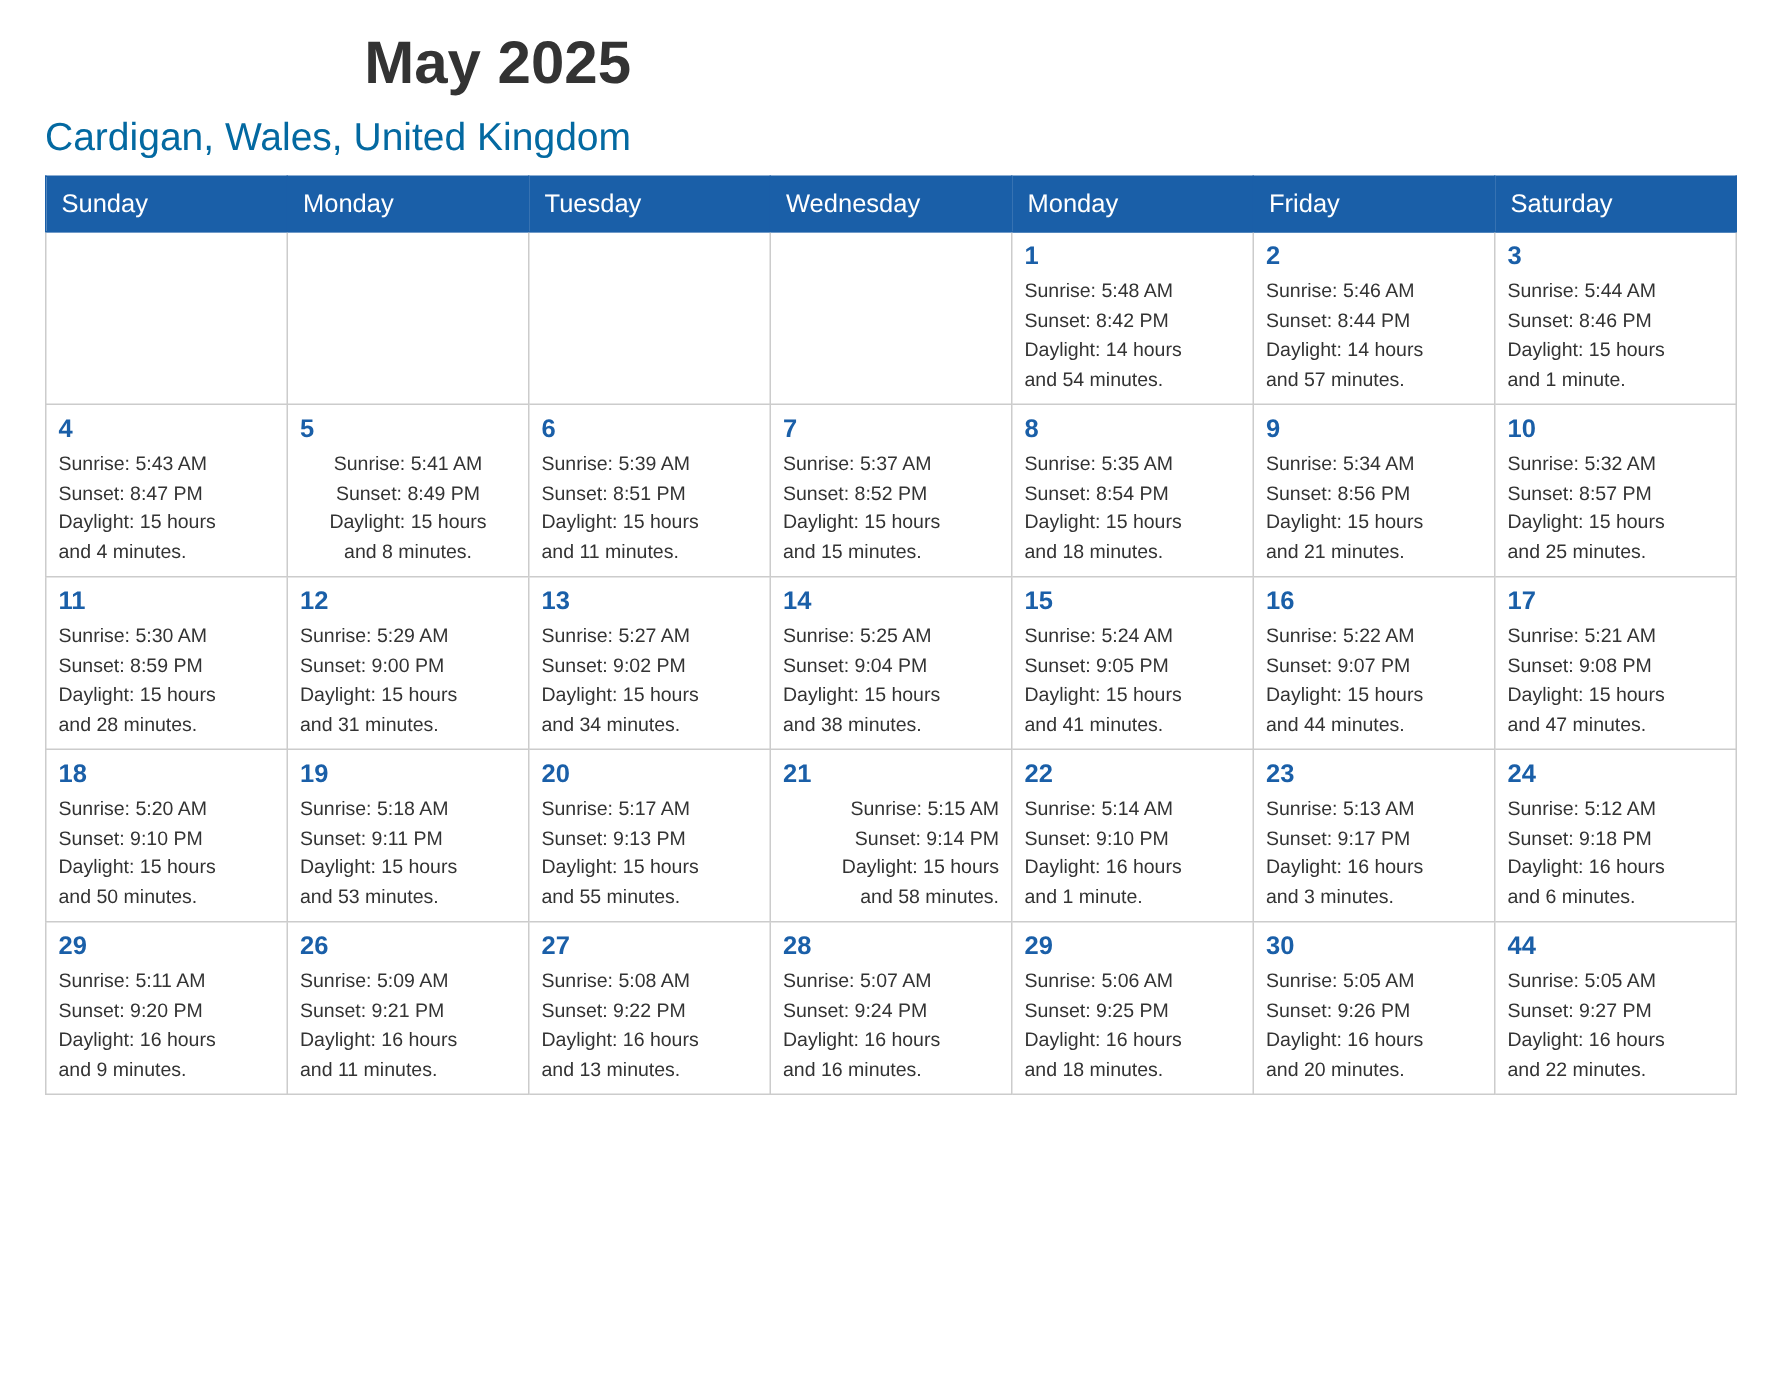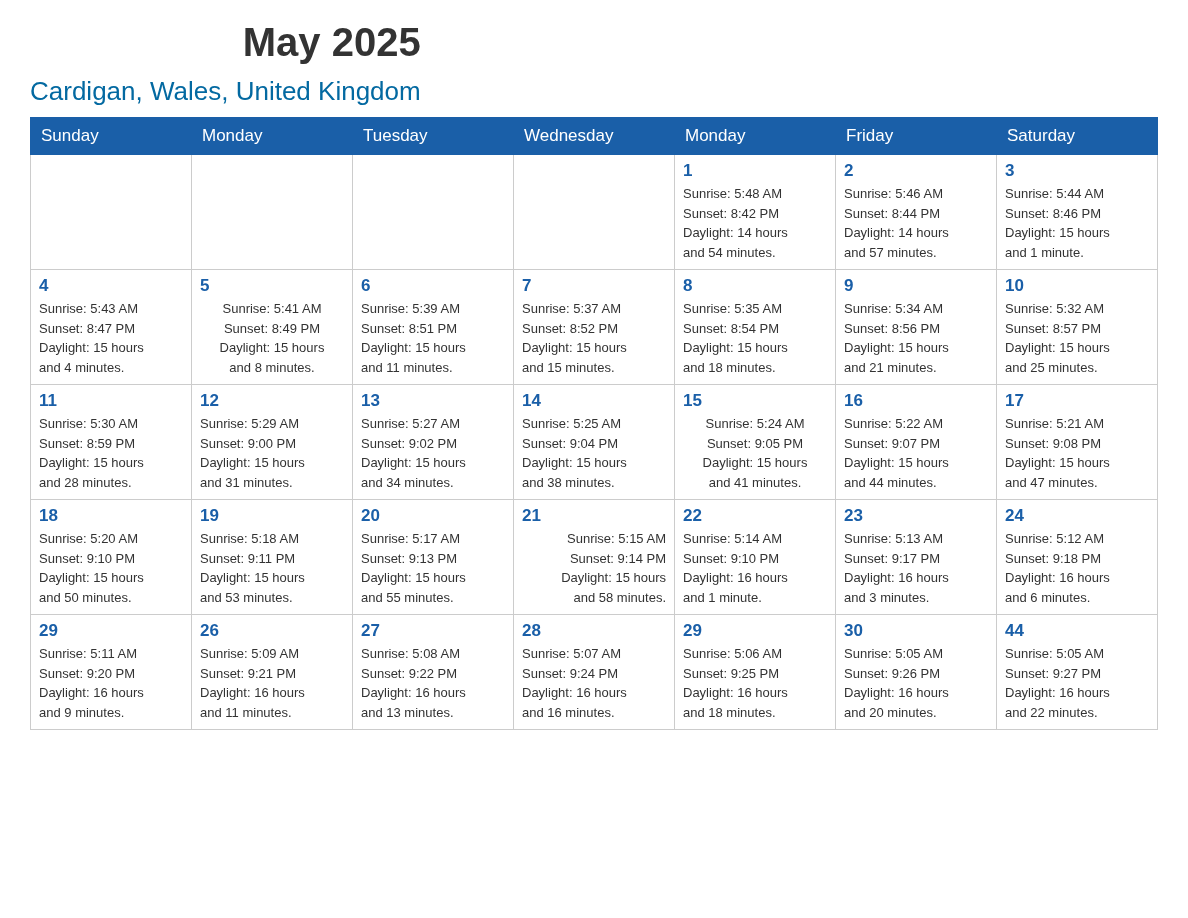--- a/index.html
+++ b/index.html
@@ -207,21 +207,21 @@
         </td>
         <td>
           <span class="day-number">14</span>
           <div class="day-info" style="white-space: pre-line;">Sunrise: 5:25 AM
 Sunset: 9:04 PM
 Daylight: 15 hours
 and 38 minutes.</div>
         </td>
         <td>
           <span class="day-number">15</span>
-          <div class="day-info" style="white-space: pre-line; text-align: center;">Sunrise: 5:24 AM
+          <div class="day-info" style="white-space: pre-line;">Sunrise: 5:24 AM
 Sunset: 9:05 PM
 Daylight: 15 hours
 and 41 minutes.</div>
         </td>
         <td>
           <span class="day-number">16</span>
           <div class="day-info" style="white-space: pre-line;">Sunrise: 5:22 AM
 Sunset: 9:07 PM
 Daylight: 15 hours
 and 44 minutes.</div>

